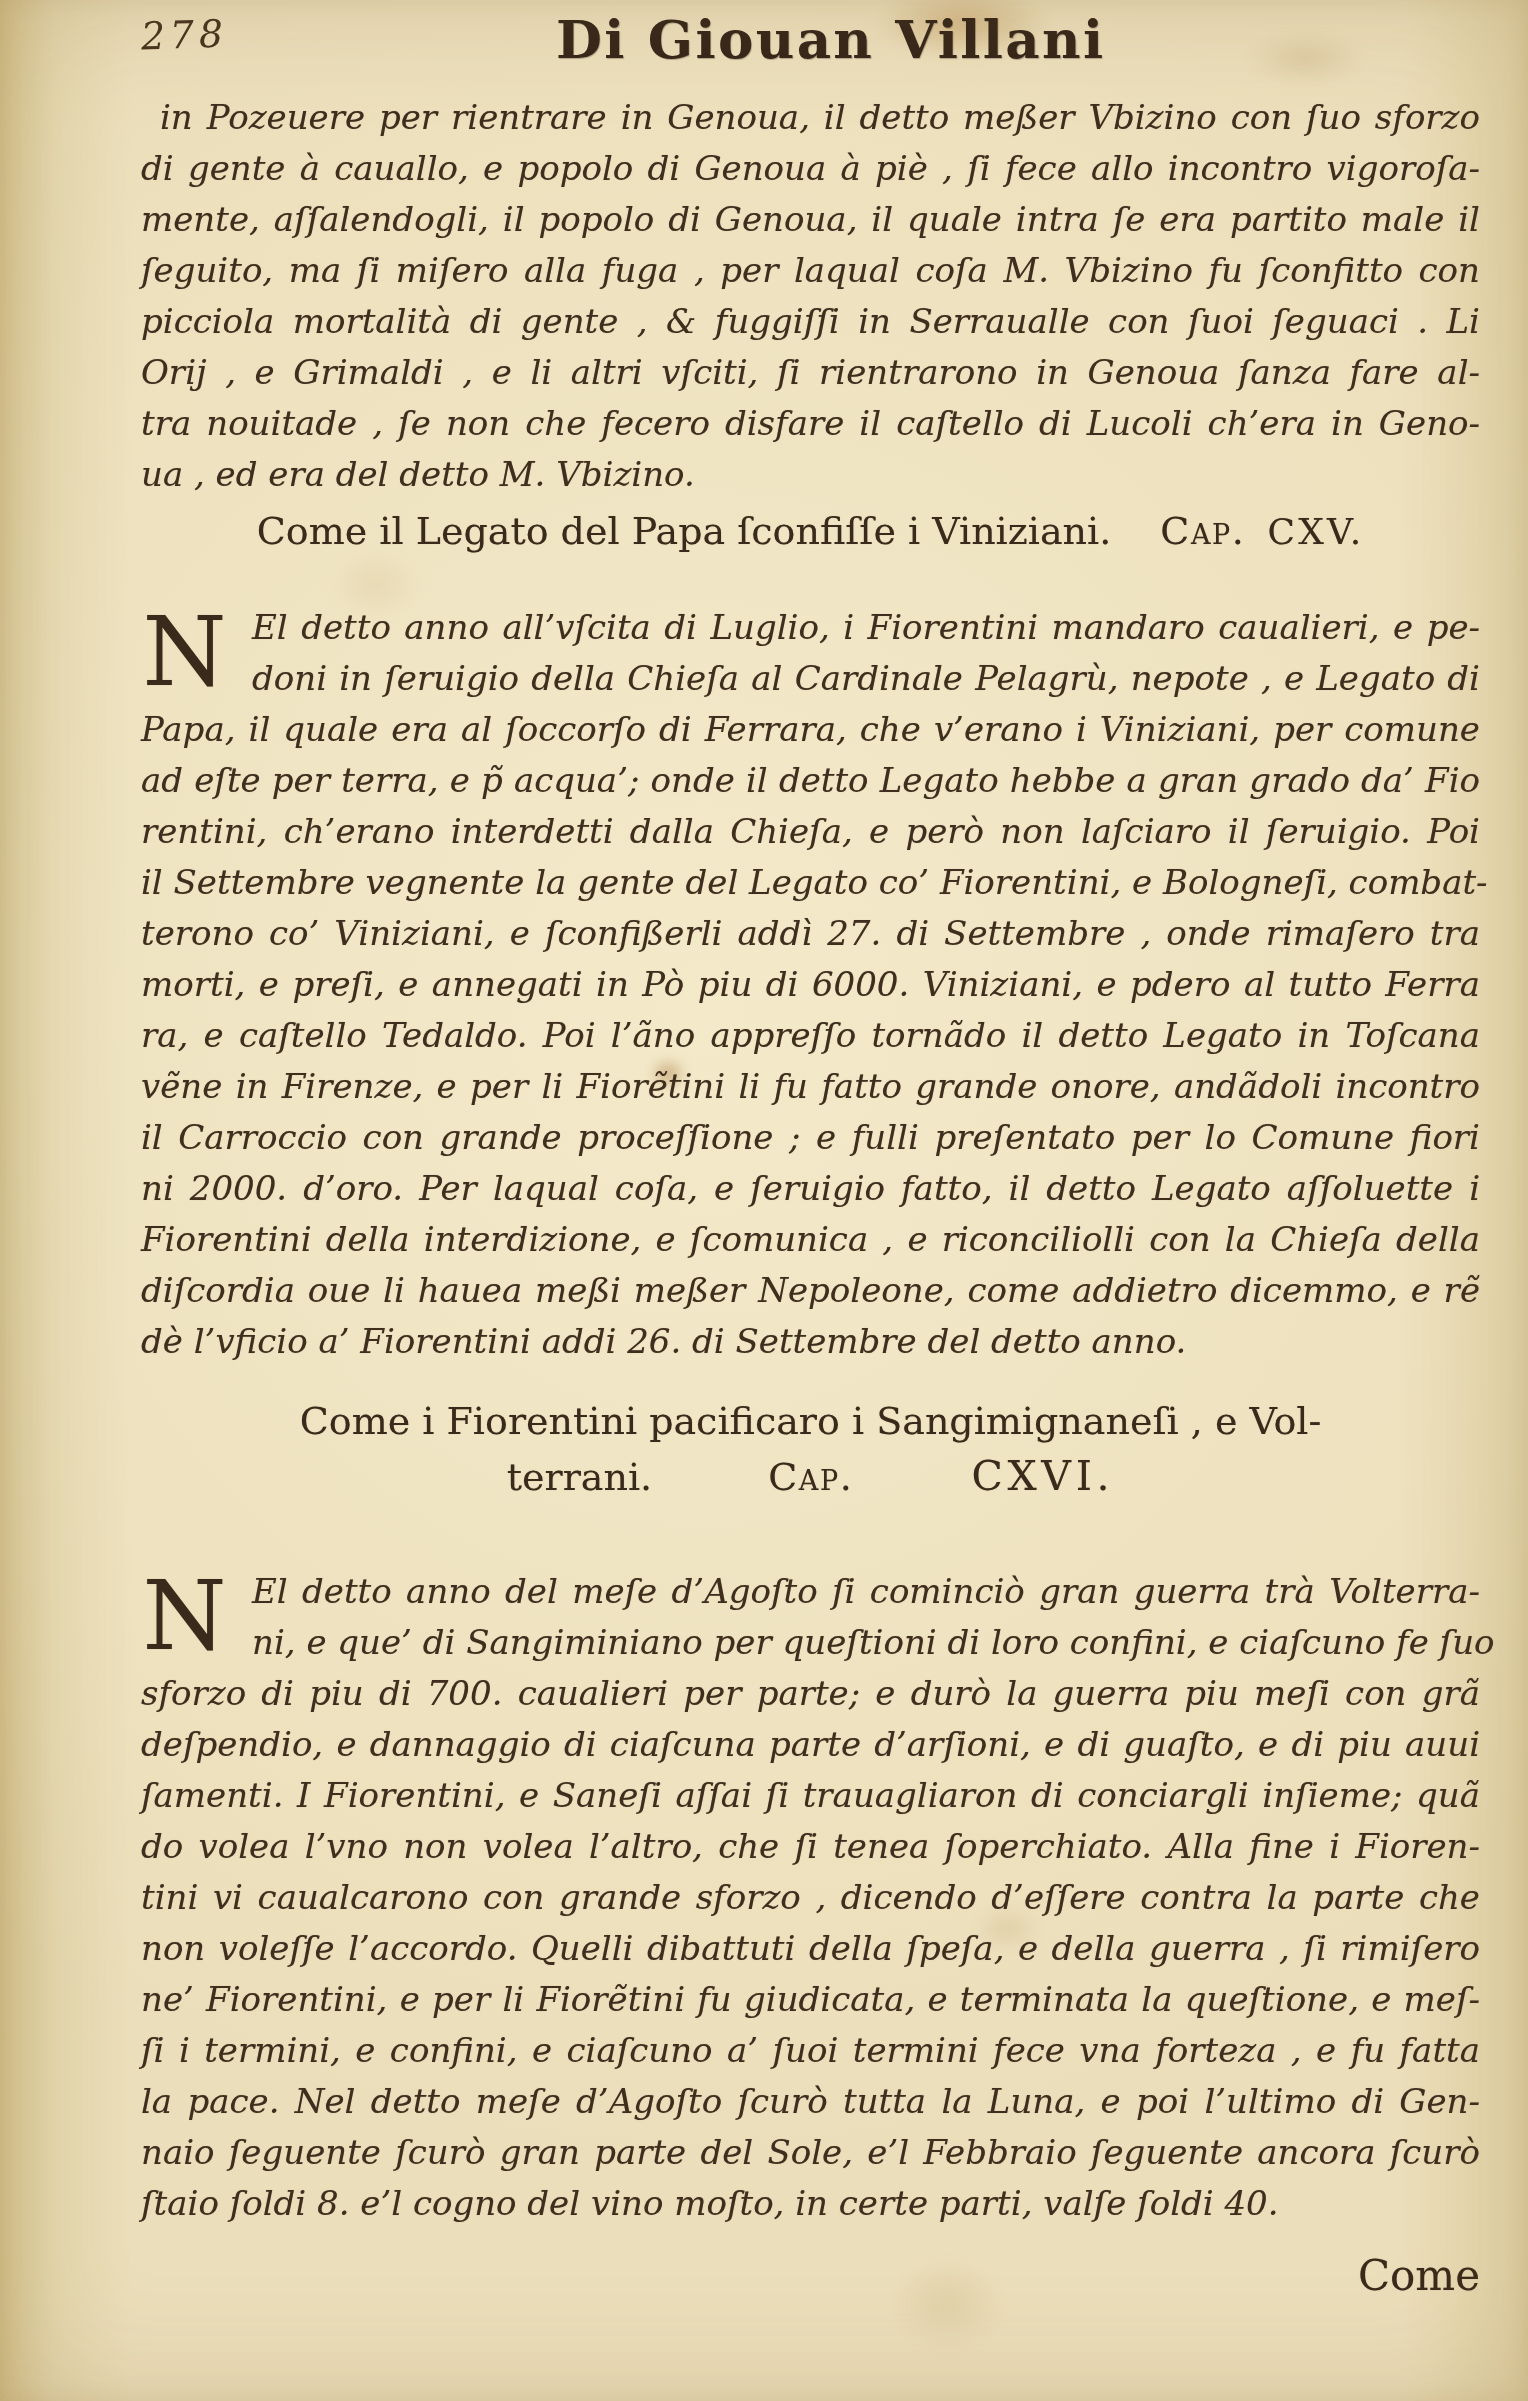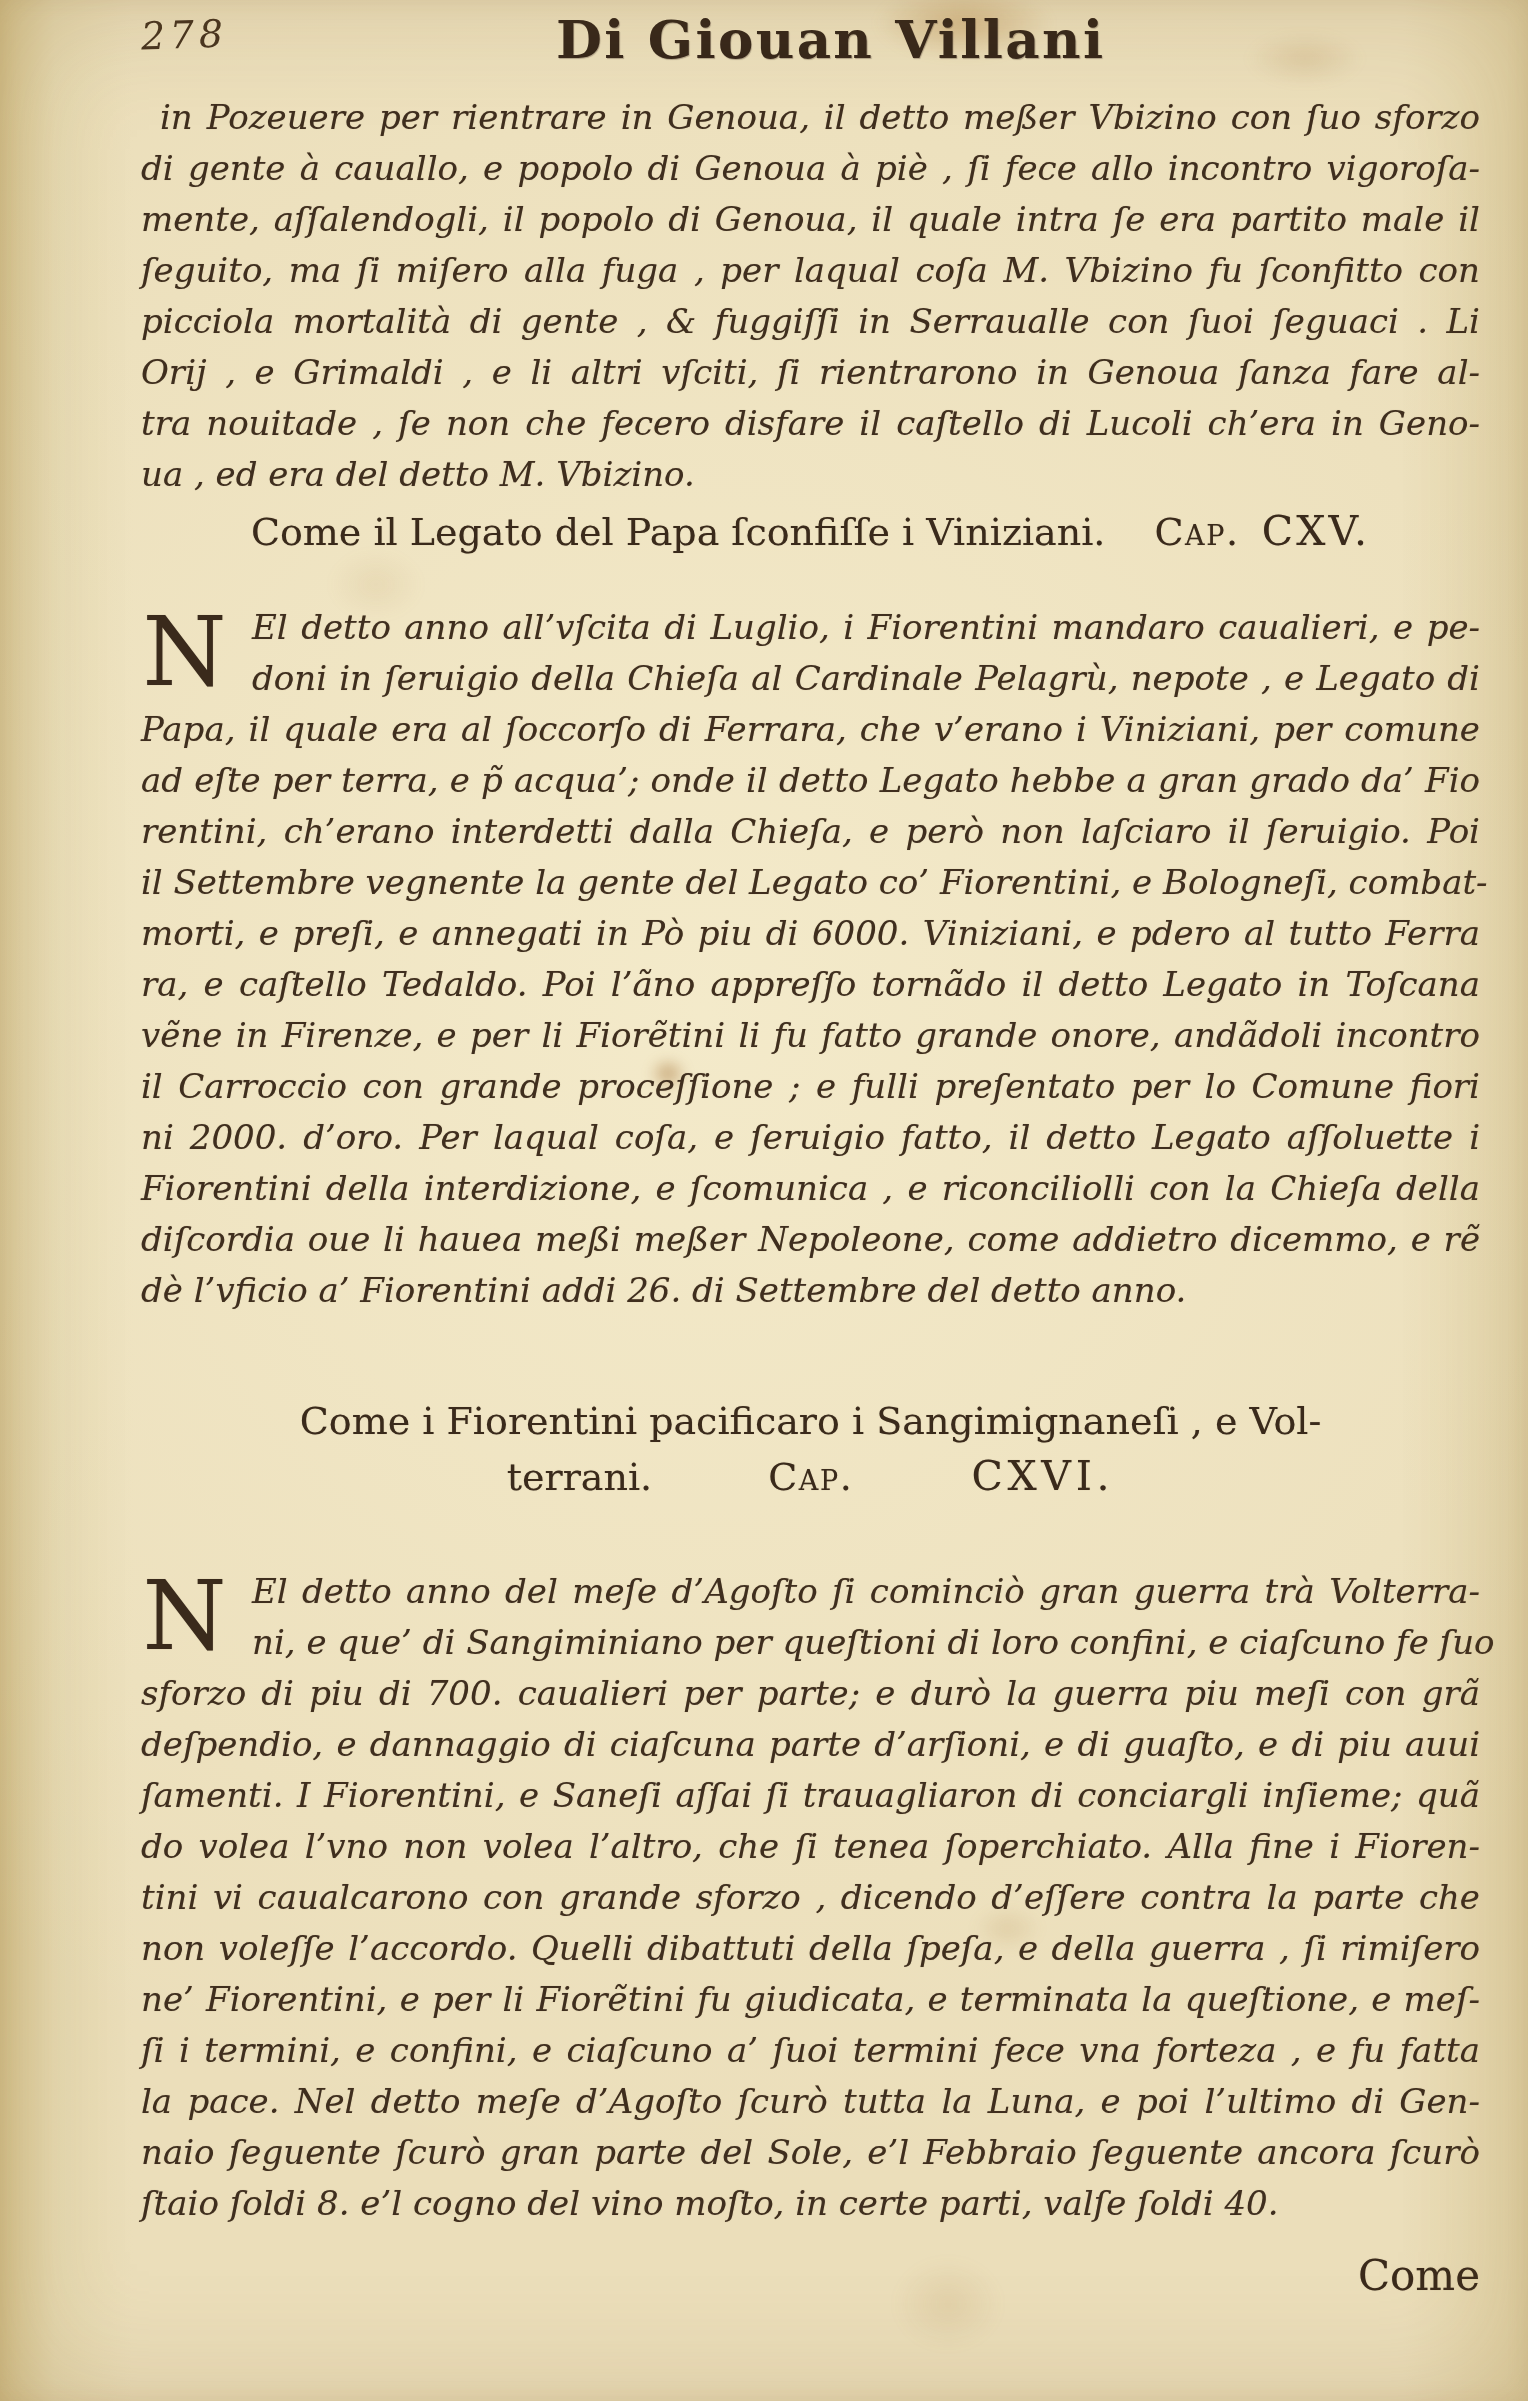--- a/index.html
+++ b/index.html
@@ -60,21 +60,21 @@
   .chap-heading{
     position:absolute;left:141px;width:1339px;
     font-style:normal;font-size:38px;line-height:50px;
     color:#3a2a1b;text-align:center;
     text-shadow:0 0 0.8px rgba(58,42,27,.35);
   }
   .h1{top:506px;}
   .h2{top:1394px;line-height:55px;text-align:center;}
   .cap{font-variant:small-caps;letter-spacing:1.6px;}
   .h1 .cap{margin-left:49px;margin-right:22px;}
-  .h1 .capnum{letter-spacing:3.1px;font-size:41px;}
+  .h1 .capnum{letter-spacing:3.1px;font-size:36px;}
   .h2 .cap{margin-left:116px;margin-right:118px;}
   .h2 .capnum{letter-spacing:4.7px;font-size:41px;margin-top:26px;}
 
   .catchword{
     position:absolute;left:141px;top:2251px;width:1339px;
     text-align:right;font-style:normal;font-size:42px;color:#3a2a1b;
     text-shadow:0 0 0.8px rgba(58,42,27,.35);
   }
 </style>
 </head>
@@ -108,20 +108,21 @@
   </div>
 
   <section class="para p2">
     <div class="dropcap">N</div>
     <div class="line indent">El detto anno all’vſcita di Luglio, i Fiorentini mandaro caualieri, e pe-</div>
     <div class="line indent">doni in ſeruigio della Chieſa al Cardinale Pelagrù, nepote , e Legato di</div>
     <div class="line">Papa, il quale era al ſoccorſo di Ferrara, che v’erano i Viniziani, per comune</div>
     <div class="line">ad eſte per terra, e p̃ acqua’; onde il detto Legato hebbe a gran grado da’ Fio</div>
     <div class="line">rentini, ch’erano interdetti dalla Chieſa, e però non laſciaro il ſeruigio. Poi</div>
     <div class="line">il Settembre vegnente la gente del Legato co’ Fiorentini, e Bologneſi, combat-</div>
+    <div class="line">terono co’ Viniziani, e ſconfißerli addì 27. di Settembre , onde rimaſero tra</div>
     <div class="line">morti, e preſi, e annegati in Pò piu di 6000. Viniziani, e pdero al tutto Ferra</div>
     <div class="line">ra, e caſtello Tedaldo. Poi l’ãno appreſſo tornãdo il detto Legato in Toſcana</div>
     <div class="line">vẽne in Firenze, e per li Fiorẽtini li fu fatto grande onore, andãdoli incontro</div>
     <div class="line">il Carroccio con grande proceſſione ; e fulli preſentato per lo Comune fiori</div>
     <div class="line">ni 2000. d’oro. Per laqual coſa, e ſeruigio fatto, il detto Legato aſſoluette i</div>
     <div class="line">Fiorentini della interdizione, e ſcomunica , e riconciliolli con la Chieſa della</div>
     <div class="line">diſcordia oue li hauea meßi meßer Nepoleone, come addietro dicemmo, e rẽ</div>
     <div class="line short">dè l’vficio a’ Fiorentini addi 26. di Settembre del detto anno.</div>
   </section>
 

